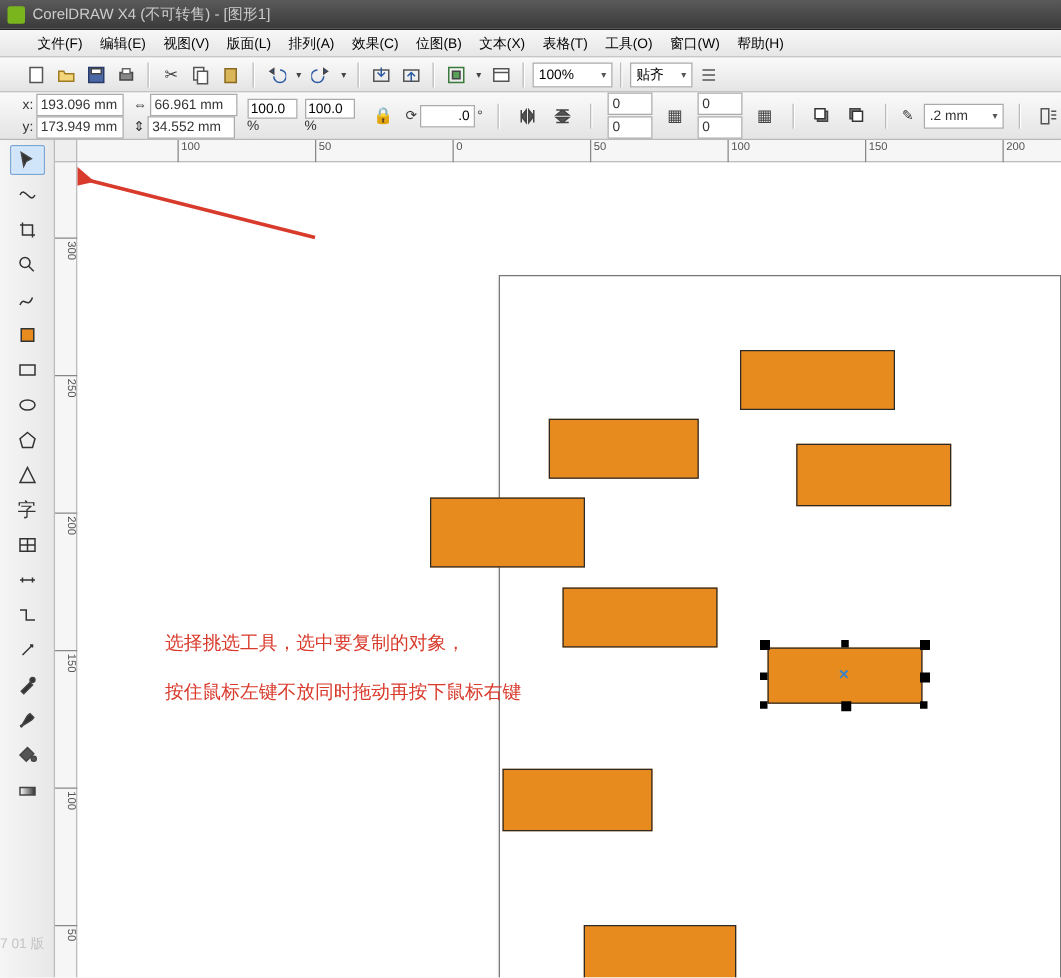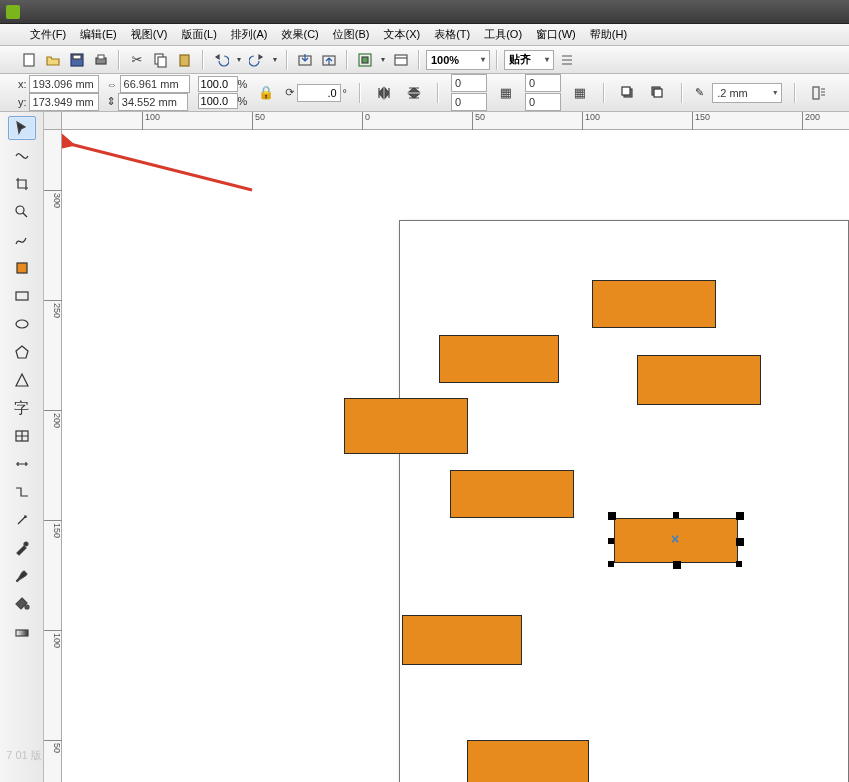--- a/index.html
+++ b/index.html
@@ -5,21 +5,21 @@
 * { margin: 0; padding: 0; box-sizing: border-box; }
 body { font-family: "Microsoft YaHei", Arial, sans-serif; font-size: 11px; background: #ededed; width: 849px; height: 782px; overflow: hidden; position: relative; }
 .titlebar { height: 24px; background: linear-gradient(#5a5a5a,#3a3a3a); color: #ccc; display: flex; align-items: center; padding-left: 6px; font-size: 12px; border-bottom: 1px solid #222; }
 .titlebar .app-icon { width: 14px; height: 14px; background: #7ab51d; margin-right: 6px; border-radius: 2px; }
 .menubar { height: 22px; background: linear-gradient(#f7f7f7,#e6e6e6); border-bottom: 1px solid #bbb; display: flex; align-items: center; padding-left: 30px; gap: 14px; }
 .menubar span { cursor: default; }
 .toolbar-row { height: 28px; background: linear-gradient(#fafafa,#e4e4e4); border-bottom: 1px solid #b8b8b8; display: flex; align-items: center; padding-left: 18px; gap: 2px; }
 .tbtn { width: 22px; height: 22px; display: flex; align-items: center; justify-content: center; color: #444; background: none; border: none; cursor: pointer; font-size: 13px; }
 .tsep { width: 2px; height: 20px; border-left: 1px solid #bbb; border-right: 1px solid #fff; margin: 0 4px; }
 .zoom-box, .outline-box { height: 20px; border: 1px solid #aaa; background: #fff; font-size: 11px; padding: 0 4px; display:flex; align-items:center; }
-.zoom-box { width: 64px; font-weight: bold; }
+.zoom-box { width: 64px; }
 .tri { margin-left:auto; font-size:8px; color:#555; }
 .propbar { height: 38px; background: linear-gradient(#fafafa,#e4e4e4); border-bottom: 1px solid #b8b8b8; display: flex; align-items: center; padding-left: 18px; gap: 8px; font-size: 11px; color:#333; }
 .propbar .field { display:flex; align-items:center; gap:2px; }
 .propbar .val { width: 70px; height: 18px; border: 1px solid #aaa; background: #fff; padding:0 3px; display:flex; align-items:center; }
 .propbar .pct input { width: 40px; height: 16px; border: 1px solid #aaa; font-size:11px; padding:0 2px; }
 .propbar .rot input { width: 44px; height: 18px; border: 1px solid #aaa; font-size:11px; padding:0 3px; text-align:right; }
 .workarea { position: absolute; top: 112px; left: 0; right: 0; bottom: 0; display: flex; }
 .toolbox { width: 44px; background: linear-gradient(90deg,#f5f5f5,#e8e8e8); border-right: 1px solid #bbb; display:flex; flex-direction:column; align-items:center; padding-top:4px; gap:4px; }
 .tool { width: 28px; height: 24px; display:flex; align-items:center; justify-content:center; color:#333; font-size:14px; border:1px solid transparent; cursor:pointer; }
 .tool.selected { background: #d0e4fa; border:1px solid #7aa7d8; border-radius:2px; box-shadow:inset 0 0 2px #fff; }
@@ -31,28 +31,29 @@
 .rtick-v { position:absolute; left:0; width:18px; border-top:1px solid #888; writing-mode:vertical-rl; text-orientation:mixed; padding-top:2px; line-height:10px; }
 .canvas { position:absolute; top:18px; left:18px; right:0; bottom:0; background:#fff; overflow:hidden; }
 .page { position:absolute; top:90px; right:0; width:450px; height:620px; background:#fff; border:1px solid #777; box-shadow:2px 2px 4px rgba(0,0,0,0.3); }
 .rect { position:absolute; background:#e88b1e; border:1px solid #2a2a2a; }
 .sel-handles { position:absolute; }
 .sel-handles .hnd { position:absolute; width:8px; height:8px; background:#000; }
 .sel-handles .mid { width:6px; height:6px; }
 .sel-center { position:absolute; color:#3b83c4; font-size:14px; font-weight:bold; }
 .annot { position:absolute; color:#d83a2b; font-size:15px; line-height:2.6; font-weight:500; }
 .arrow { position:absolute; }
-.leftstub { position:absolute; left:0; bottom:0; width:48px; color:#c4c4c4; font-size:11px; text-align:center; line-height:14px; }
+.leftstub { position:absolute; left:0; bottom:0; width:48px; color:#c4c4c4; font-size:11px; line-height:14px; }
 svg.icon { width:16px; height:16px; stroke:#444; stroke-width:1.2; fill:none; }
 </style>
 </head>
 <body>
 
 <div class="titlebar">
   <span class="app-icon"></span>
+  <span>CorelDRAW X4 (不可转售) - [图形1]</span>
 </div>
 
 <div class="menubar">
   <span>文件(F)</span>
   <span>编辑(E)</span>
   <span>视图(V)</span>
   <span>版面(L)</span>
   <span>排列(A)</span>
   <span>效果(C)</span>
   <span>位图(B)</span>
@@ -180,21 +181,21 @@
           <span>66.961 mm</span>
         </div>
       </div>
     <div style="display:flex;align-items:center;gap:2px">
         <span>⇕</span>
         <div class="val">
           <span>34.552 mm</span>
         </div>
       </div>
   </div>
-  <div class="field pct" style="flex-direction:column;gap:1px">
+  <div class="field pct" style="flex-direction:row;gap:1px">
     <div><input value="100.0" style=""><span>%</span></div>
     <div><input value="100.0" style=""><span>%</span></div>
   </div>
   <button class="tbtn">🔒</button>
   <div class="field rot">
       <span>⟳</span>
       <input value=".0" style="">
       <span>°</span>
     </div>
   <span class="tsep"></span>
@@ -371,20 +372,22 @@
         <div class="rtick-v" style="top: 170px;">250</div>
         <div class="rtick-v" style="top: 280px;">200</div>
         <div class="rtick-v" style="top: 390px;">150</div>
         <div class="rtick-v" style="top: 500px;">100</div>
         <div class="rtick-v" style="top: 610px;">50</div>
       </div>
     <div class="canvas" id="canvas">
       <div class="page"></div>
 
       <div class="annot" style="left:70px; top:365px">
+        <div>选择挑选工具，选中要复制的对象，</div>
+        <div>按住鼠标左键不放同时拖动再按下鼠标右键</div>
       </div>
 
       <svg class="arrow" style="left:-10px; top:0px" width="230" height="80">
         <defs>
             <marker id="ah" markerWidth="12" markerHeight="10" refX="2" refY="5" orient="auto">
               <path d="M10 0L0 5l10 5z" fill="#d83a2b"></path>
             </marker>
           </defs>
         <line x1="200" y1="60" x2="18" y2="14" stroke="#d83a2b" stroke-width="3" marker-end="url(#ah)"></line>
       </svg>

